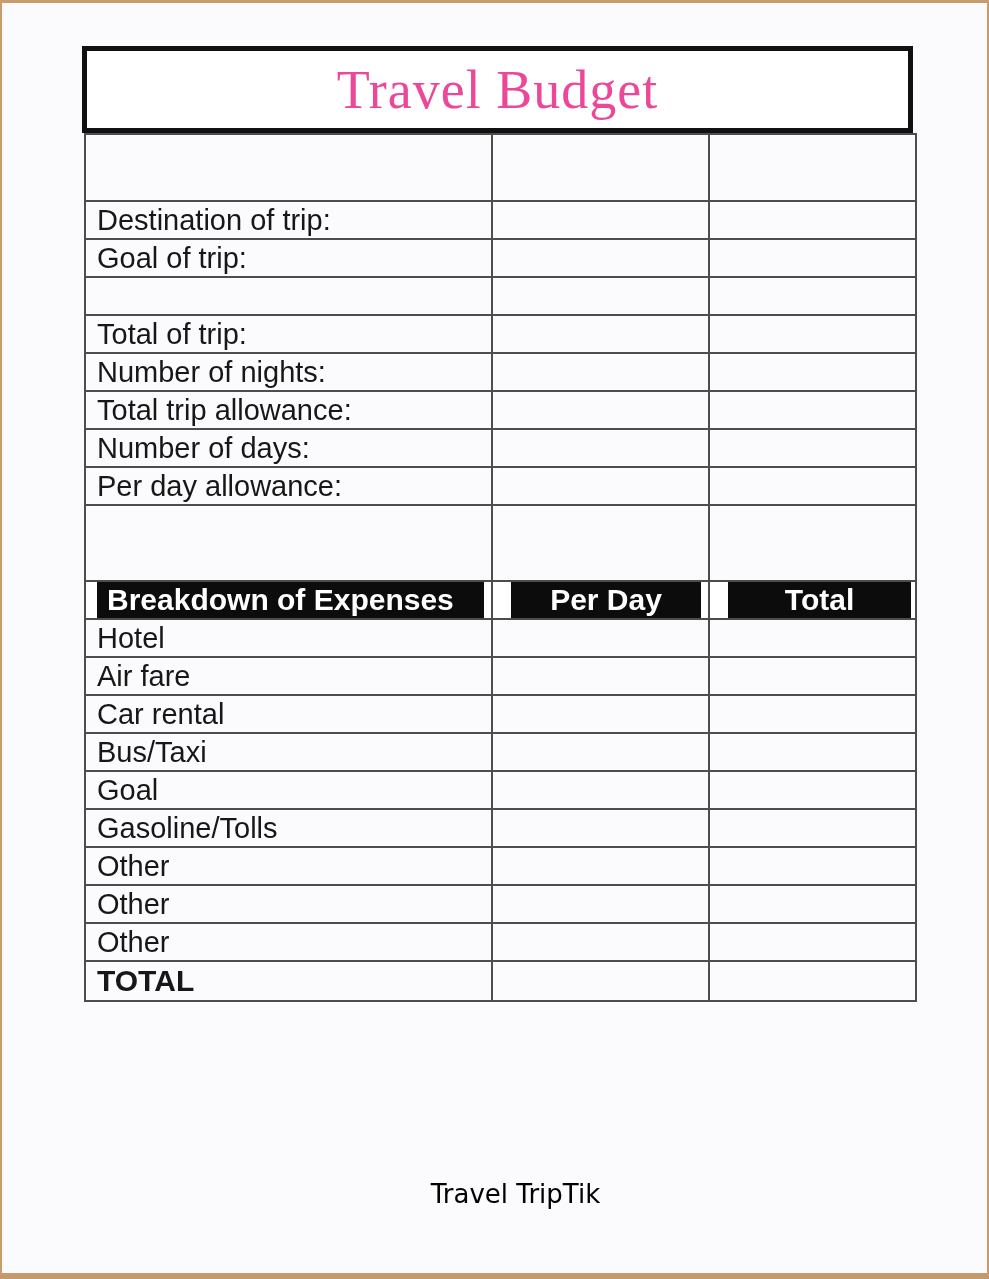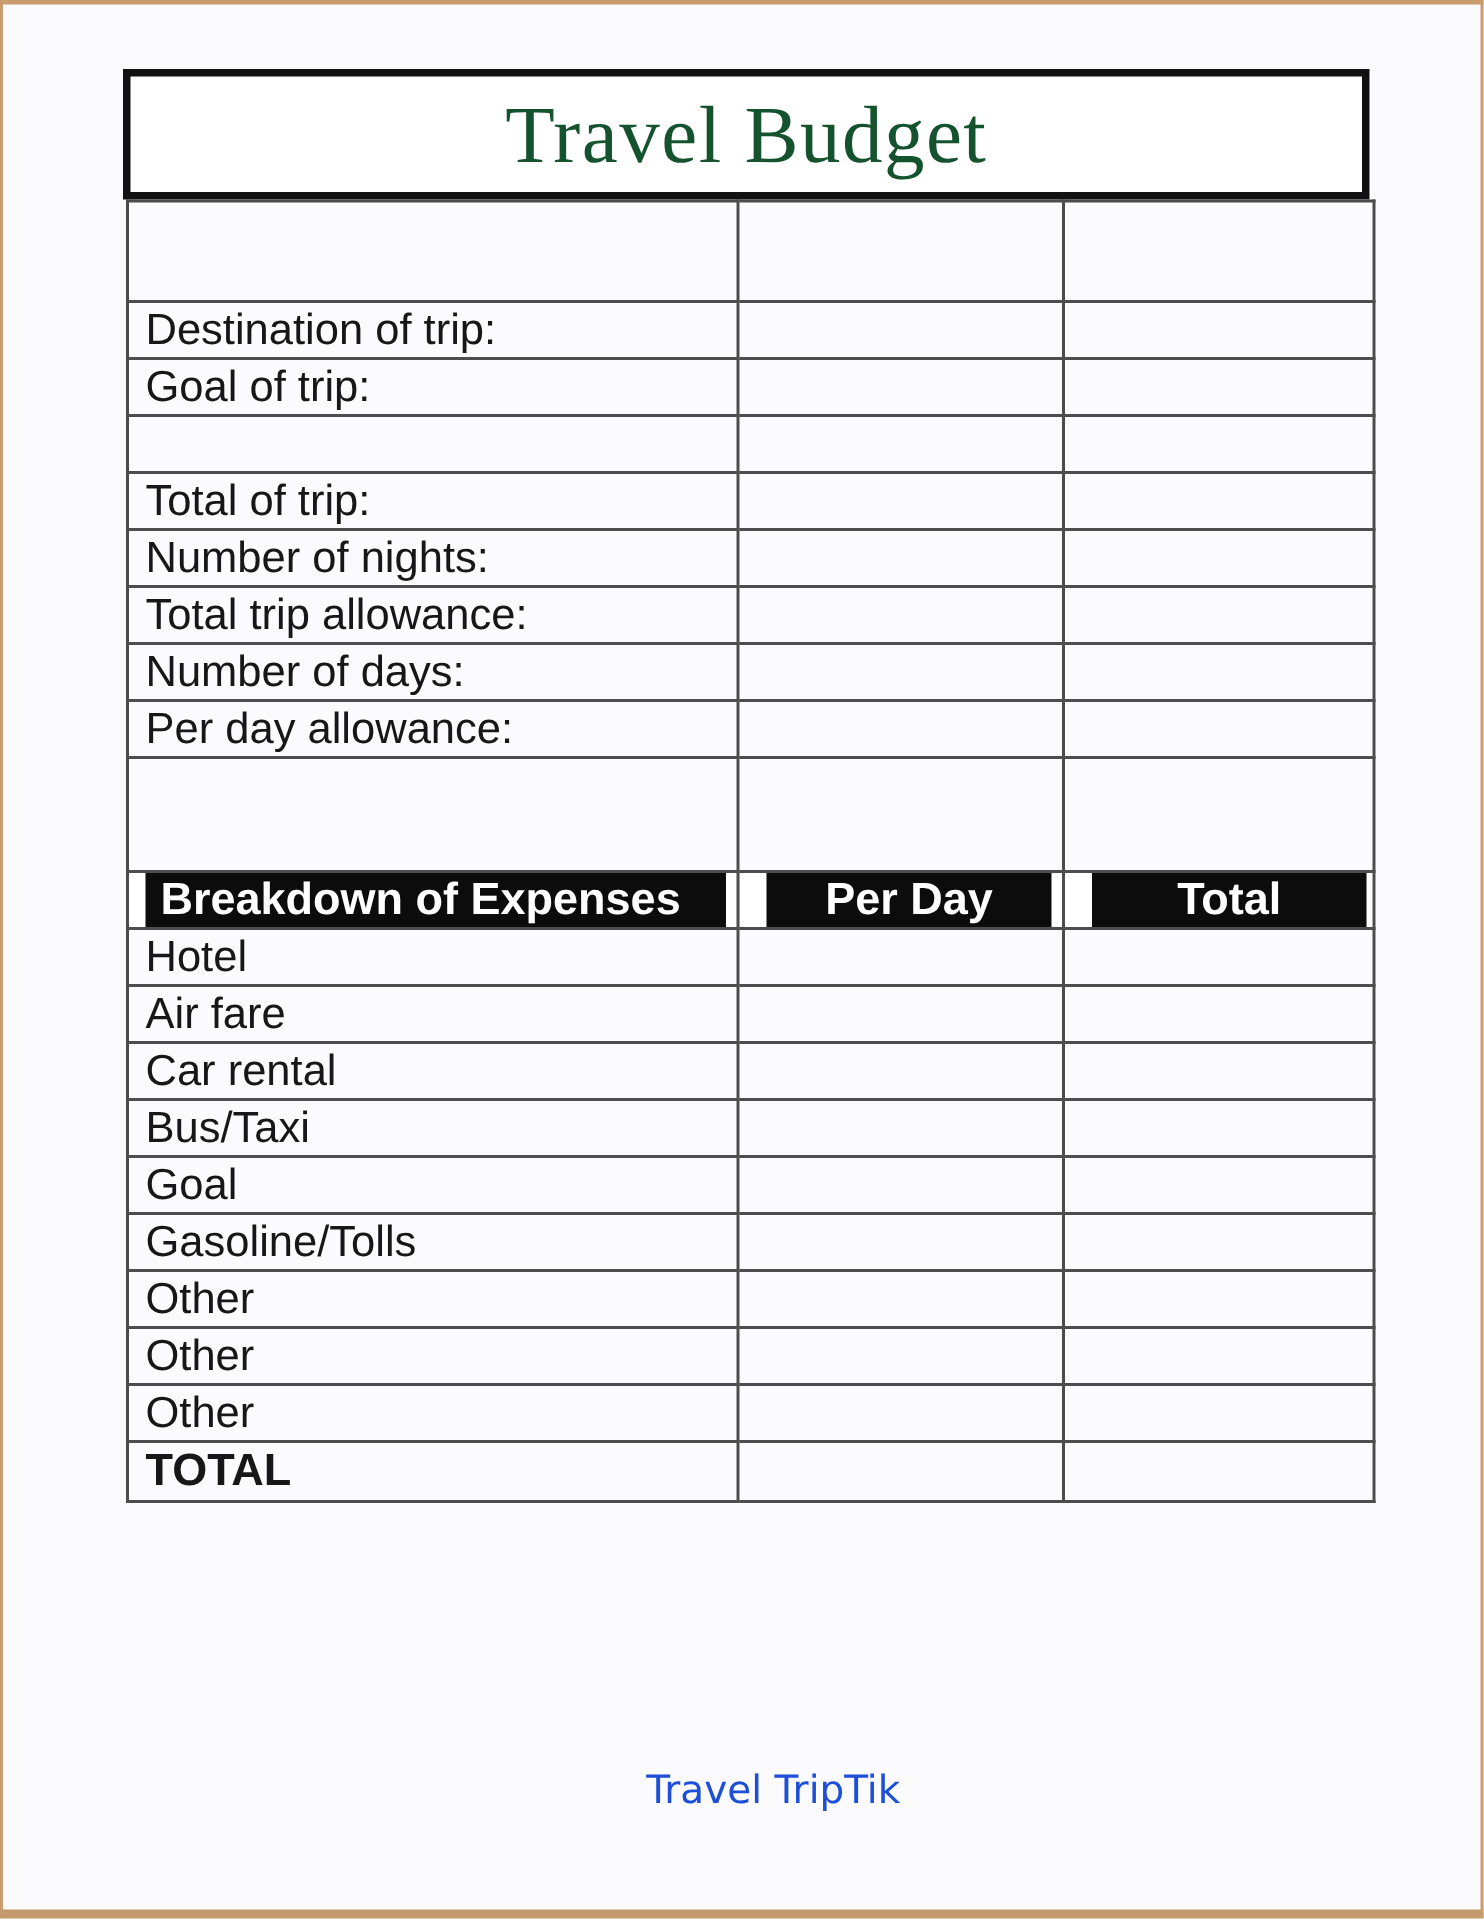--- a/index.html
+++ b/index.html
@@ -28,21 +28,21 @@
     border: 5px solid #111111;
     background: #ffffff;
     display: flex;
     align-items: center;
     justify-content: center;
   }
   .title-text {
     font-family: "Liberation Serif", serif;
     font-size: 54px;
     line-height: 1;
-    color: #14532d;
+    color: #ec4899;
     letter-spacing: 1px;
   }
 
   table.budget {
     position: absolute;
     left: 82px;
     top: 130px;
     width: 831px;
     border-collapse: collapse;
     table-layout: fixed;
@@ -87,21 +87,21 @@
   .footer-brand {
     position: absolute;
     top: 1176px;
     left: 0;
     width: 100%;
     box-sizing: border-box;
     padding-left: 42px;
     text-align: center;
     font-family: "DejaVu Sans", sans-serif;
     font-size: 26px;
-    color: #1d4ed8;
+    color: #000000;
     letter-spacing: 0px;
   }
 </style>
 </head>
 <body>
 
 <div class="title-box">
   <span class="title-text">Travel Budget</span>
 </div>
 

